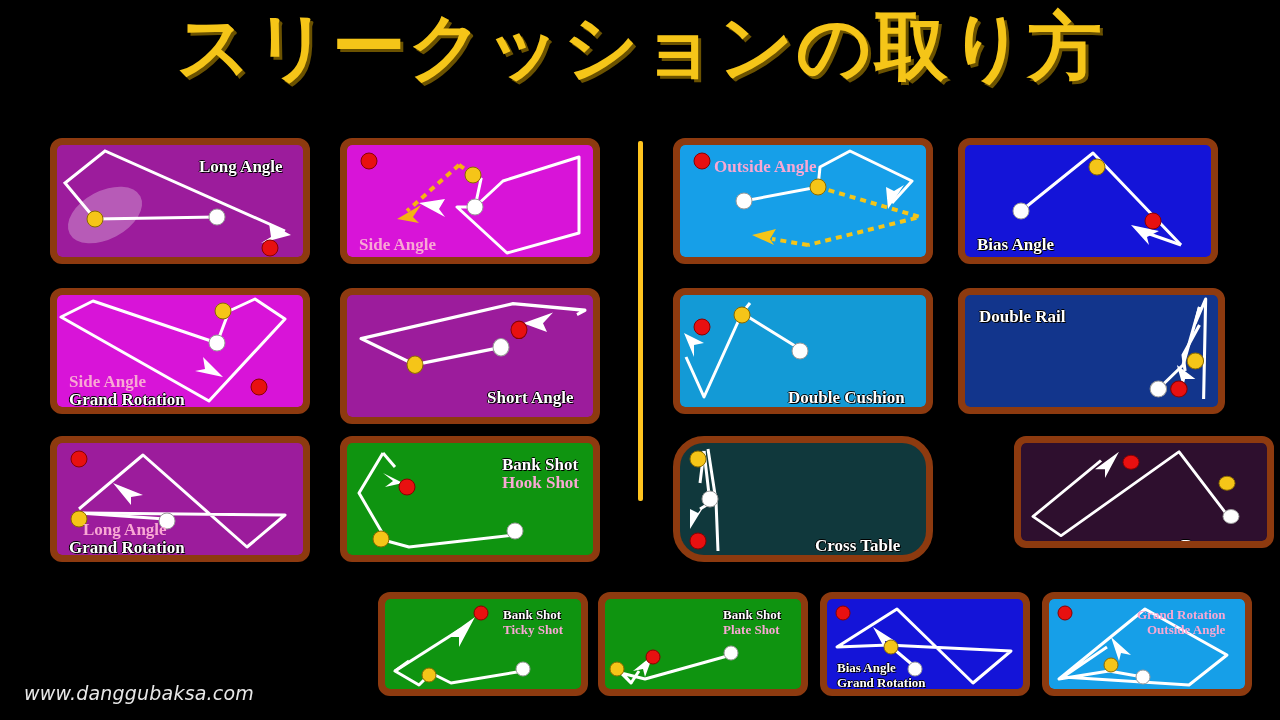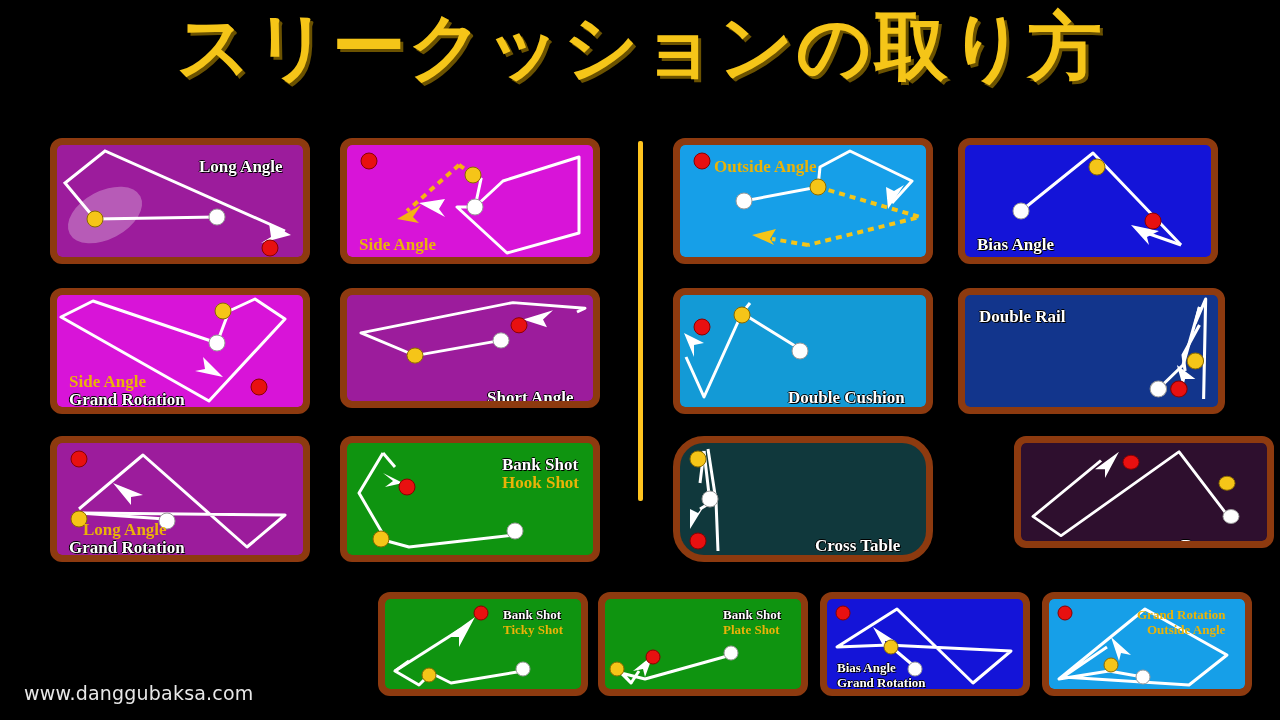--- a/index.html
+++ b/index.html
@@ -14,33 +14,33 @@
   }
 
   #divider{
     position:absolute; left:638px; top:141px; width:5px; height:360px;
     background:#ffc41f; border-radius:2px;
   }
 
   #watermark{
     position:absolute; left:24px; top:682px;
     font-family:"DejaVu Sans",sans-serif;
-    font-size:19px; color:#e8e8e8; letter-spacing:.2px;
+    font-size:19px; color:#e8e8e8; letter-spacing:.2px;font-style:italic;
   }
 
   .panel{position:absolute; box-sizing:border-box;
          border:7px solid #8d3a0f; border-radius:12px;
          background:#8d3a0f; padding:0; overflow:hidden;}
   .felt{position:absolute; inset:0; border-radius:5px; overflow:hidden;}
   .felt svg{position:absolute;left:0;top:0;width:100%;height:100%;display:block;}
 
   .lbl{position:absolute; font-family:"Liberation Serif",serif;
        font-weight:bold; line-height:1.12; white-space:pre; pointer-events:none;}
   .lbl.w{color:#ffffff; text-shadow:1px 1px 0 #000,-1px 0 0 #000,0 -1px 0 #000;}
-  .lbl.k{color:#eab308;}
+  .lbl.k{color:#f9a8d4;}
   .lbl.big{font-size:17px;}
   .lbl.sm{font-size:13px;}
 </style>
 </head>
 <body>
 
 <div id="title">スリークッションの取り方</div>
 <div id="divider"></div>
 <div id="watermark">www.danggubaksa.com</div>
 
@@ -113,21 +113,21 @@
       <polygon points="166,82 146,62 148,74 138,76" fill="#fff"></polygon>
       <circle cx="166" cy="16" r="8" fill="#f5c518" stroke="#8a6a00" stroke-width="1"></circle>
       <circle cx="160" cy="48" r="8" fill="#fff" stroke="#999" stroke-width="1"></circle>
       <circle cx="202" cy="92" r="8" fill="#e81010" stroke="#8a0000" stroke-width="1"></circle>
     </svg>
   </div>
   <div class="lbl k big" style="left:12px;top:77px;">Side Angle</div>
   <div class="lbl w big" style="left:12px;top:95px;">Grand Rotation</div>
 </div>
 
-<div class="panel" style="left:340px;top:288px;width:260px;height:120px;">
+<div class="panel" style="left:340px;top:288px;width:260px;height:136px;">
   <div class="felt" style="background:#9c1c9c">
     <svg viewBox="0 0 246 112" preserveAspectRatio="none">
       <polyline points="68,64 14,40 166,8 238,14 230,18" fill="none" stroke="#fff" stroke-width="3" stroke-linejoin="round"></polyline>
       <polyline points="68,64 154,48" fill="none" stroke="#fff" stroke-width="3"></polyline>
       <polygon points="176,26 206,16 196,26 200,34" fill="#fff"></polygon>
       <circle cx="68" cy="64" r="8" fill="#f5c518" stroke="#8a6a00" stroke-width="1"></circle>
       <circle cx="154" cy="48" r="8" fill="#fff" stroke="#999" stroke-width="1"></circle>
       <circle cx="172" cy="32" r="8" fill="#e81010" stroke="#8a0000" stroke-width="1"></circle>
     </svg>
   </div>

